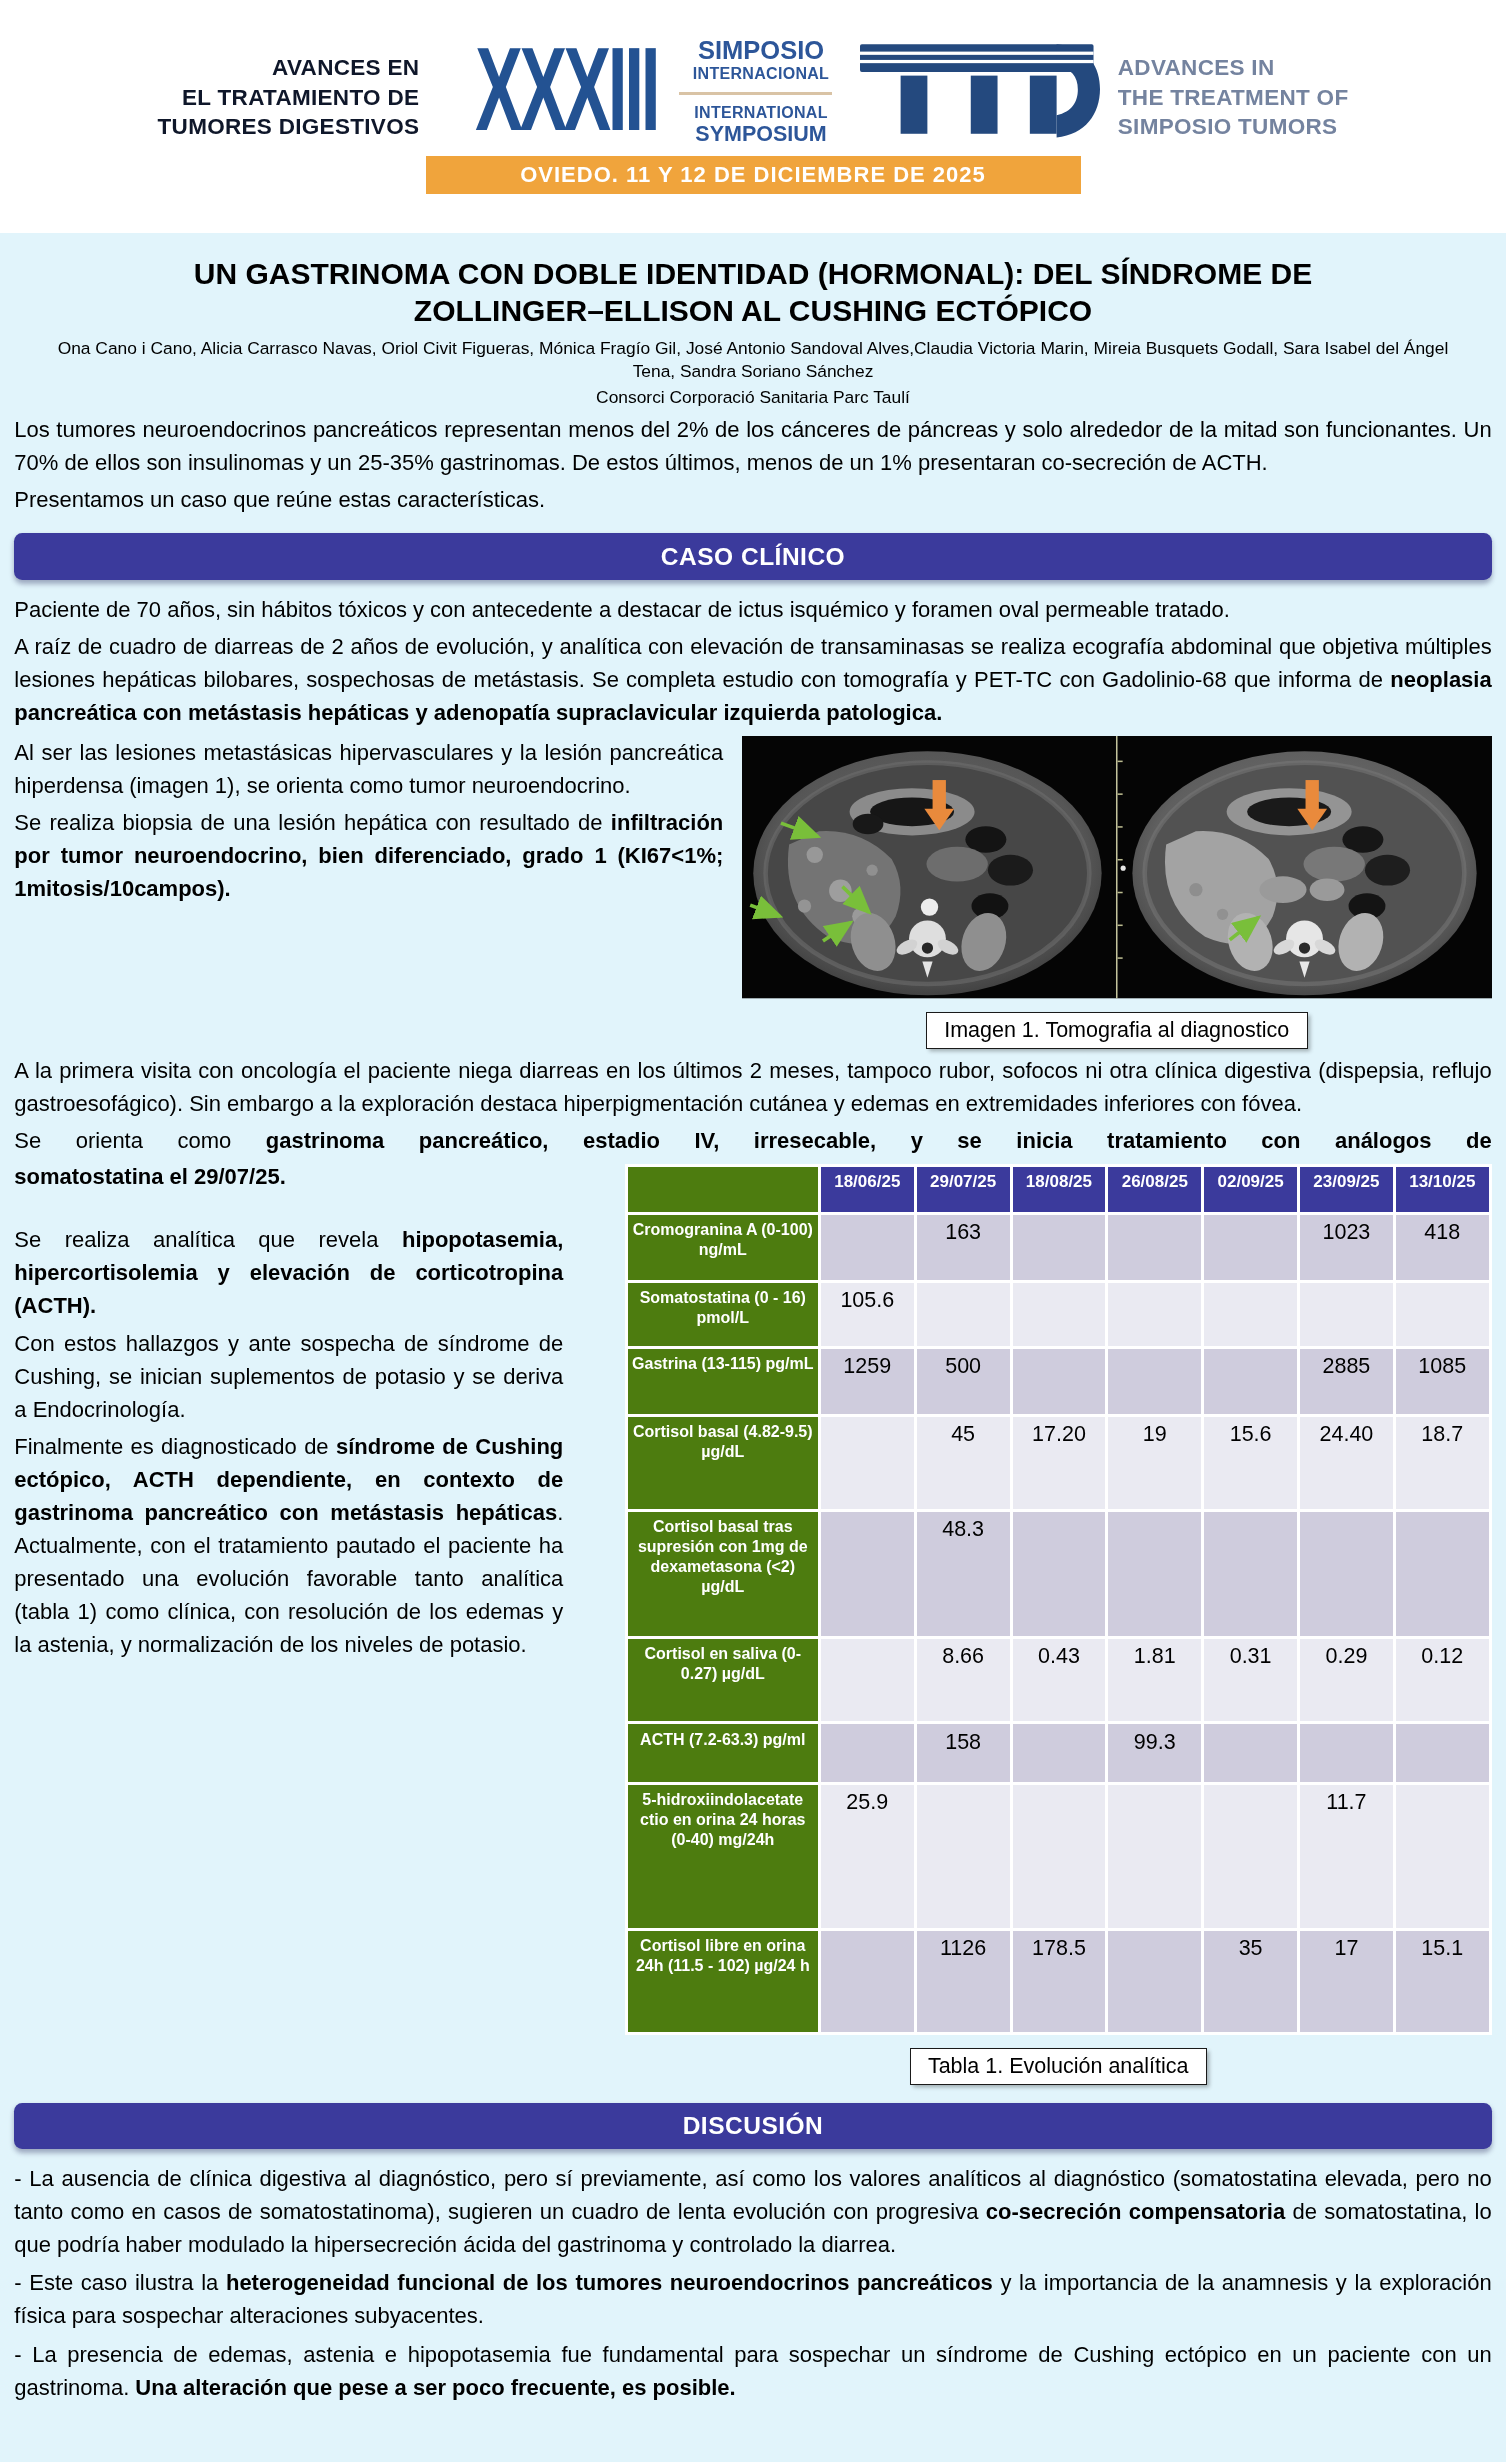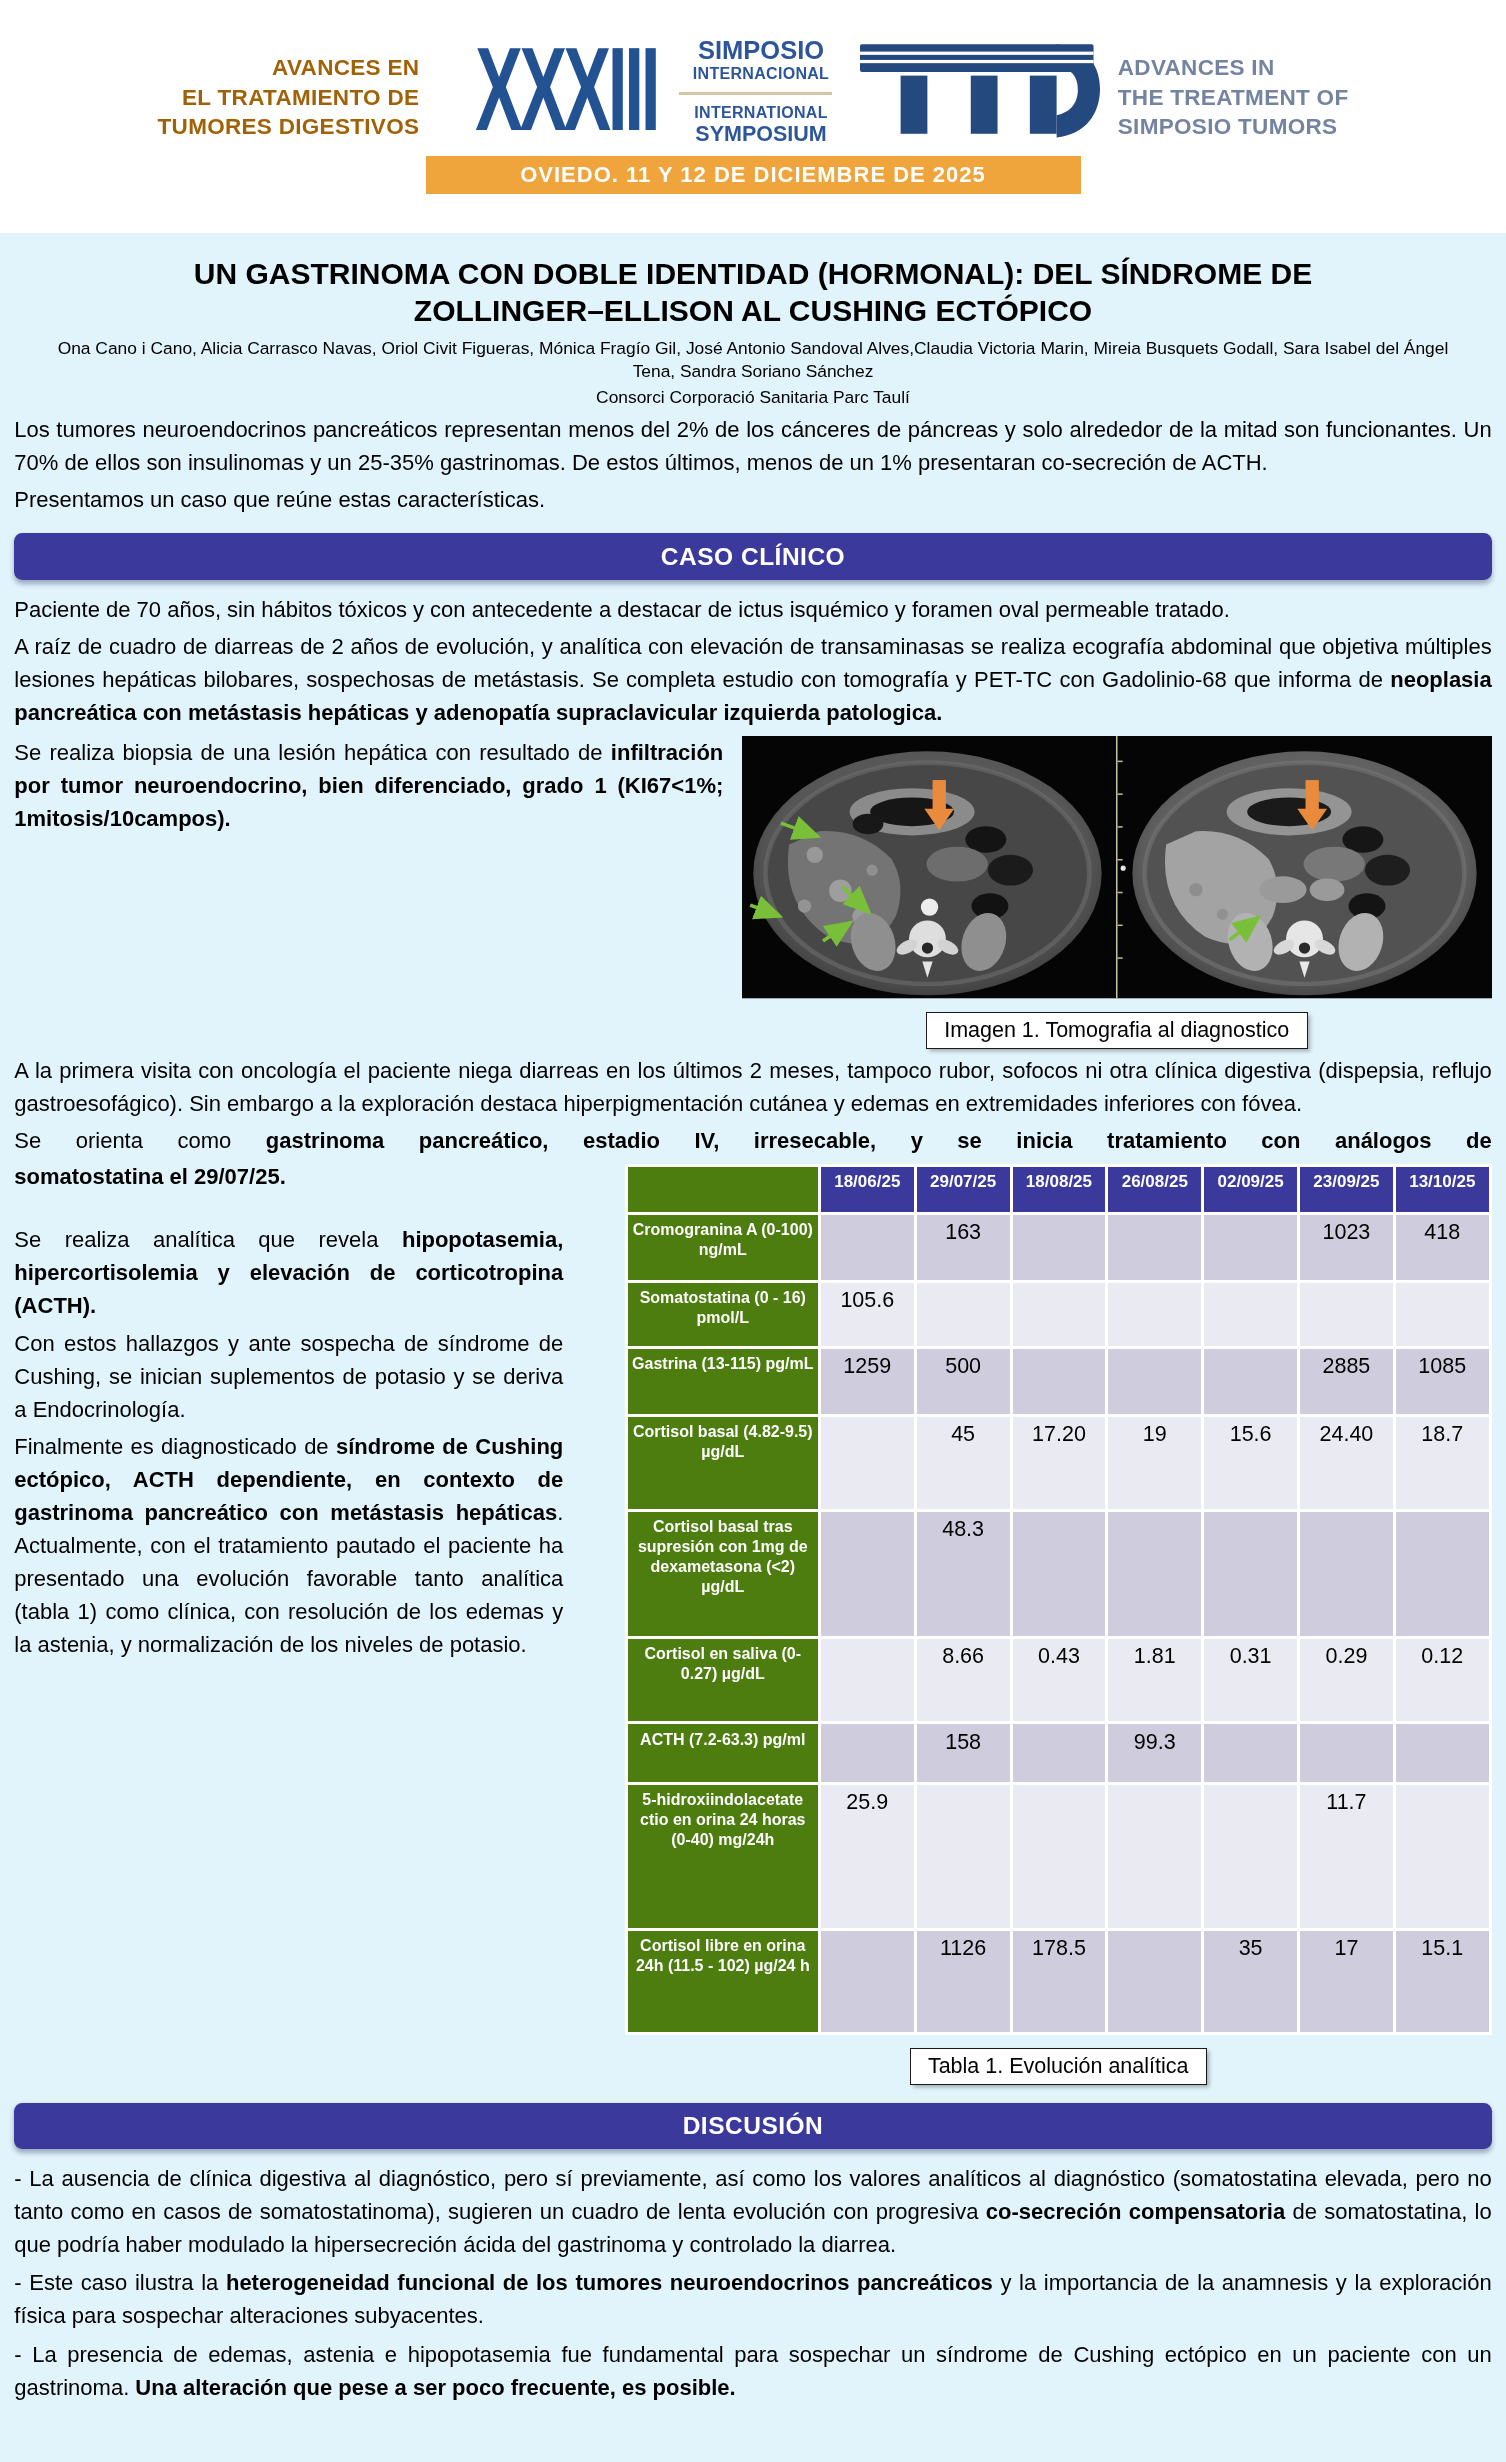--- a/index.html
+++ b/index.html
@@ -6,21 +6,21 @@
   body{
     width:1506px; min-height:2462px;
     background:#e1f4fb;
     font-family:"Liberation Sans","DejaVu Sans",sans-serif;
     color:#000;
   }
   .page{width:1506px;}
   
   .band{background:#ffffff; height:233px; position:relative; overflow:hidden;}
   .logo-row{display:flex; justify-content:center; align-items:flex-start; gap:17.4px; padding-top:34px;}
-  .logo-left{ text-align:right; color:#a16207; font-weight:bold; font-size:22.5px; line-height:1.3; margin-top:19.4px; letter-spacing:0.3px;}
+  .logo-left{ text-align:right; color:#0f172a; font-weight:bold; font-size:22.5px; line-height:1.3; margin-top:19.4px; letter-spacing:0.3px;}
   .roman{ width:225px; text-align:center; font-size:108px; font-weight:bold; color:#235292;
           transform:scaleX(.66) scaleY(1.1); transform-origin:center top; letter-spacing:-5.1px; line-height:.92;}
   .simposio{ text-align:center; color:#2d5699; font-weight:bold; margin-top:3.1px; width:164px;}
   .simposio .s1{font-size:25.5px; line-height:1.05;}
   .simposio .s2{font-size:16px; line-height:1.25; letter-spacing:0.3px;}
   .simposio .div{height:3.1px; background:#d9c3a5; width:153px; margin:8.2px 0;}
   .simposio .s3{font-size:21.5px; line-height:1.1;}
   .ttd{margin-top:2px;}
   .logo-right{ text-align:left; color:#74839f; font-weight:bold; font-size:22.5px; line-height:1.3; margin-top:19.4px; letter-spacing:0.3px;}
   .date-banner{ width:655px; height:38px; margin:9.2px auto 0 auto; background:#f0a43c;
@@ -125,20 +125,21 @@
 
     <p class="body j">Los tumores neuroendocrinos pancreáticos representan menos del 2% de los cánceres de páncreas y solo alrededor de la mitad son funcionantes. Un 70% de ellos son insulinomas y un 25-35% gastrinomas. De estos últimos, menos de un 1% presentaran co-secreción de ACTH.</p>
     <p class="body">Presentamos un caso que reúne estas características.</p>
 
     <div class="banner">CASO CLÍNICO</div>
     <p class="body j">Paciente de 70 años, sin hábitos tóxicos y con antecedente a destacar de ictus isquémico y foramen oval permeable tratado.</p>
     <p class="body j"><span>A raíz de cuadro de diarreas de 2 años de evolución, y analítica con elevación de transaminasas se realiza ecografía abdominal que objetiva múltiples lesiones hepáticas bilobares, sospechosas de metástasis. Se completa estudio con tomografía y PET-TC con Gadolinio-68 que informa de </span><span class="b">neoplasia pancreática con metástasis hepáticas y adenopatía supraclavicular izquierda patologica.</span></p>
 
     <div class="row">
       <div class="colL1">
+        <p class="body j">Al ser las lesiones metastásicas hipervasculares y la lesión pancreática hiperdensa (imagen 1), se orienta como tumor neuroendocrino.</p>
         <p class="body j"><span>Se realiza biopsia de una lesión hepática con resultado de </span><span class="b">infiltración por tumor neuroendocrino, bien diferenciado, grado 1 (KI67&lt;1%; 1mitosis/10campos).</span></p>
       </div>
       <div class="colR1">
         <figure>
           <svg class="ctsvg" viewBox="0 0 1464 512" aria-hidden="true">
             <defs>
               <radialGradient id="gb" cx="50%" cy="45%" r="65%">
                 <stop offset="0%" stop-color="#6f6f6f"></stop>
                 <stop offset="70%" stop-color="#565656"></stop>
                 <stop offset="100%" stop-color="#2e2e2e"></stop>

